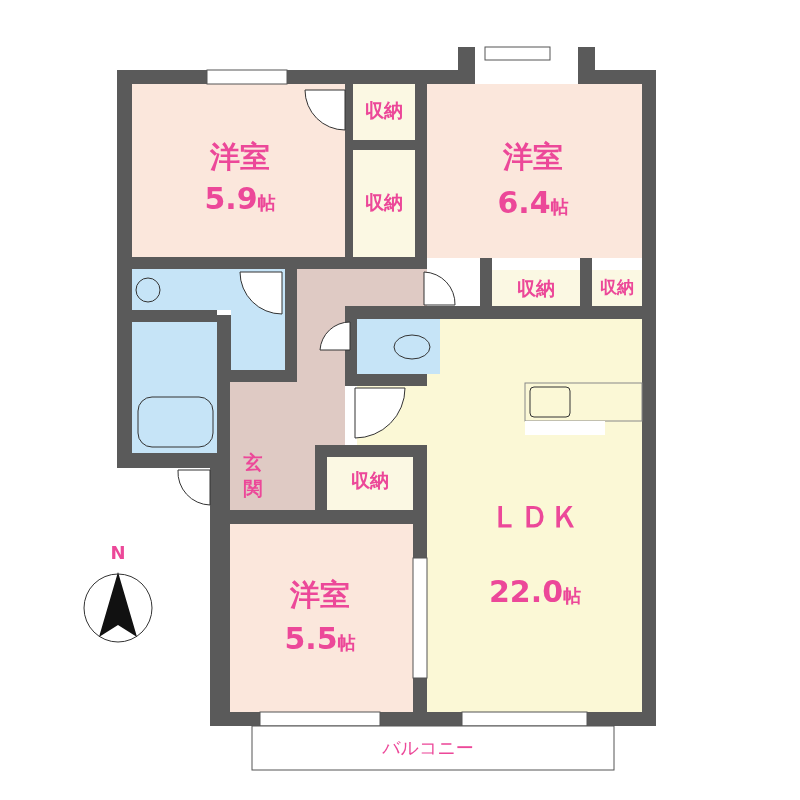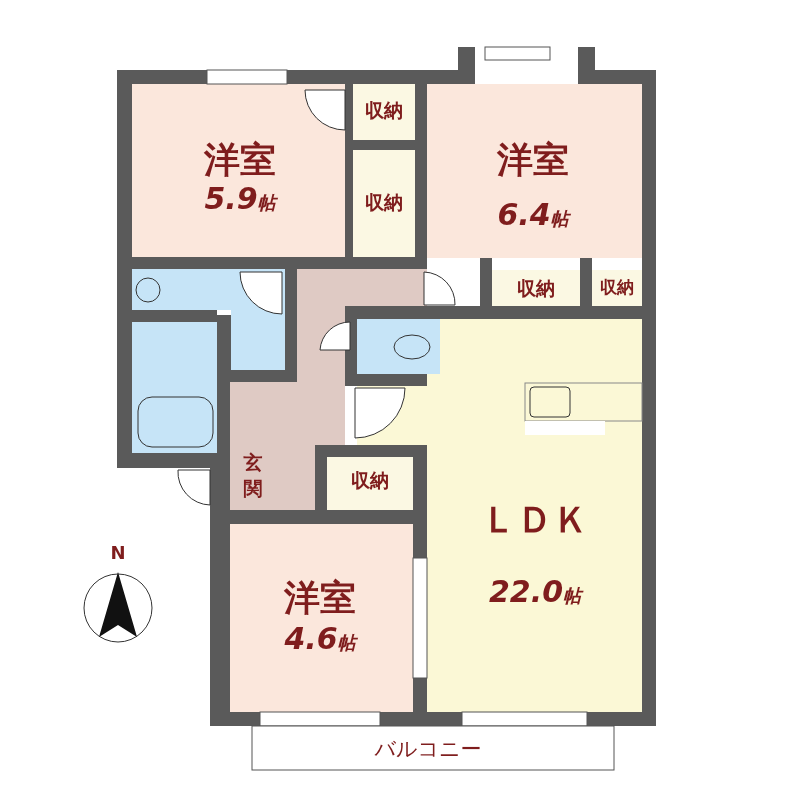--- a/index.html
+++ b/index.html
@@ -1,20 +1,20 @@
 <!DOCTYPE html>
 <html><head>
 <meta charset="utf-8">
 <style>
   html, body { margin:0; padding:0; background:#ffffff; }
   body { width:800px; height:800px; position:relative; overflow:hidden; font-family:"DejaVu Sans", sans-serif; }
   svg { position:absolute; left:0; top:0; }
-  .lbl { position:absolute; text-align:center; color:#7f1d1d; font-weight:bold; line-height:1.1; }
-  .room-name { font-size:36px; }
-  .room-size { font-size:30px;font-style:italic; }
+  .lbl { position:absolute; text-align:center; color:#ec4899; font-weight:bold; line-height:1.1; }
+  .room-name { font-size:30px; }
+  .room-size { font-size:30px; }
   .room-size small { font-size:18px; }
   .store { font-size:19px; }
 </style>
 </head>
 <body>
 
 <svg width="800" height="800" viewBox="0 0 800 800">
 
   <g fill="#5a5a5a">
     <rect x="117" y="70" width="343" height="14"></rect>
@@ -96,31 +96,31 @@
   <g>
     <circle cx="118" cy="608" r="34" fill="#ffffff" stroke="#333" stroke-width="1"></circle>
     <polygon points="118,572 99,637 118,625 137,637" fill="#111"></polygon>
   </g>
 </svg>
 
 <div class="lbl room-name" style="left:190px;top:140px;width:100px;">洋室</div>
 <div class="lbl room-size" style="left:180px;top:182px;width:120px;"><span>5.9</span><small>帖</small></div>
 
 <div class="lbl room-name" style="left:483px;top:140px;width:100px;">洋室</div>
-<div class="lbl room-size" style="left:473px;top:198px;width:120px;"><span>6.4</span><small>帖</small></div>
+<div class="lbl room-size" style="left:473px;top:186px;width:120px;"><span>6.4</span><small>帖</small></div>
 
 <div class="lbl room-name" style="left:270px;top:578px;width:100px;">洋室</div>
-<div class="lbl room-size" style="left:260px;top:622px;width:120px;"><span>4.6</span><small>帖</small></div>
+<div class="lbl room-size" style="left:260px;top:622px;width:120px;"><span>5.5</span><small>帖</small></div>
 
 <div class="lbl room-name" style="left:470px;top:500px;width:130px;">ＬＤＫ</div>
 <div class="lbl room-size" style="left:470px;top:575px;width:130px;"><span>22.0</span><small>帖</small></div>
 
 <div class="lbl store" style="left:353px;top:100px;width:62px;">収納</div>
 <div class="lbl store" style="left:353px;top:192px;width:62px;">収納</div>
 <div class="lbl store" style="left:492px;top:278px;width:88px;">収納</div>
 <div class="lbl store" style="left:592px;top:278px;width:50px;font-size:17px;">収納</div>
 <div class="lbl store" style="left:327px;top:470px;width:86px;">収納</div>
 
 <div class="lbl store" style="left:238px;top:452px;width:30px;">玄</div>
 <div class="lbl store" style="left:238px;top:478px;width:30px;">関</div>
 
-<div class="lbl" style="left:252px;top:738px;width:352px;font-size:21px;font-weight:normal;">バルコニー</div>
+<div class="lbl" style="left:252px;top:738px;width:352px;font-size:18px;font-weight:normal;">バルコニー</div>
 <div class="lbl" style="left:103px;top:543px;width:30px;font-size:18px;">N</div>
 
 </body></html>

